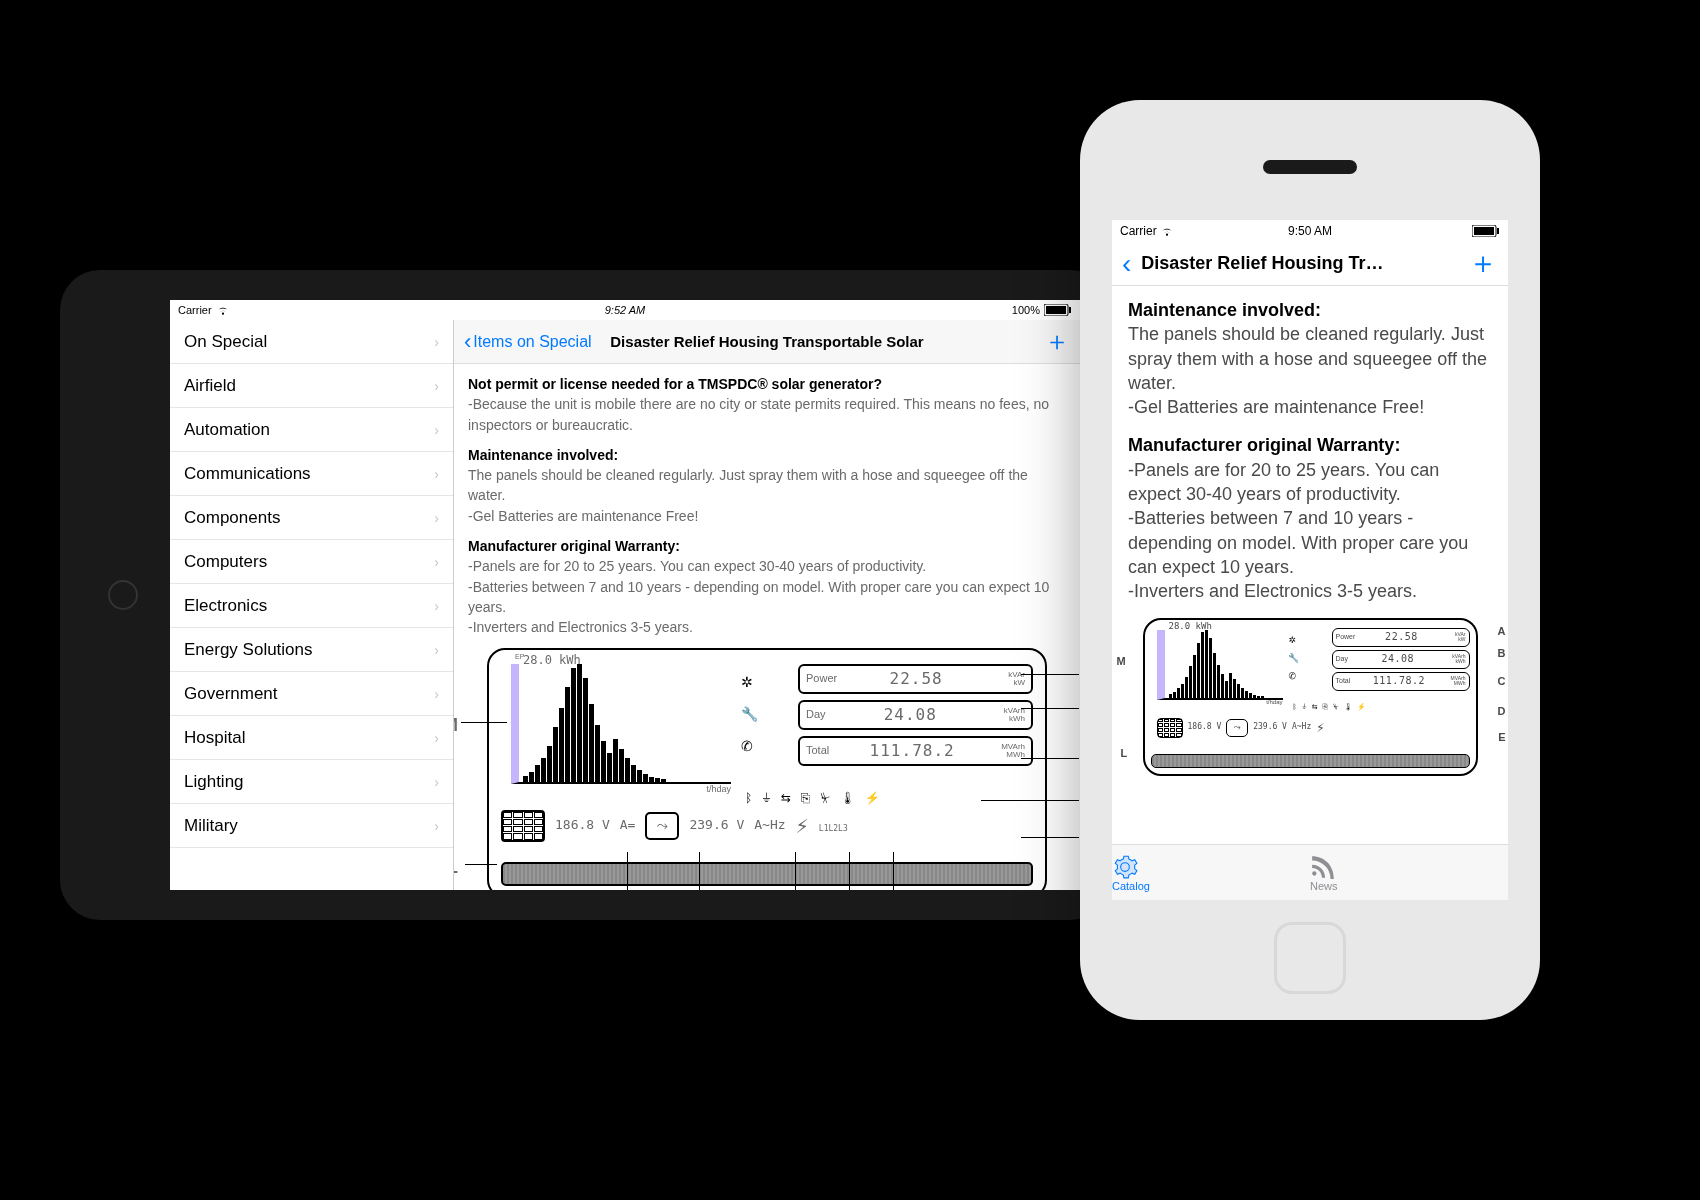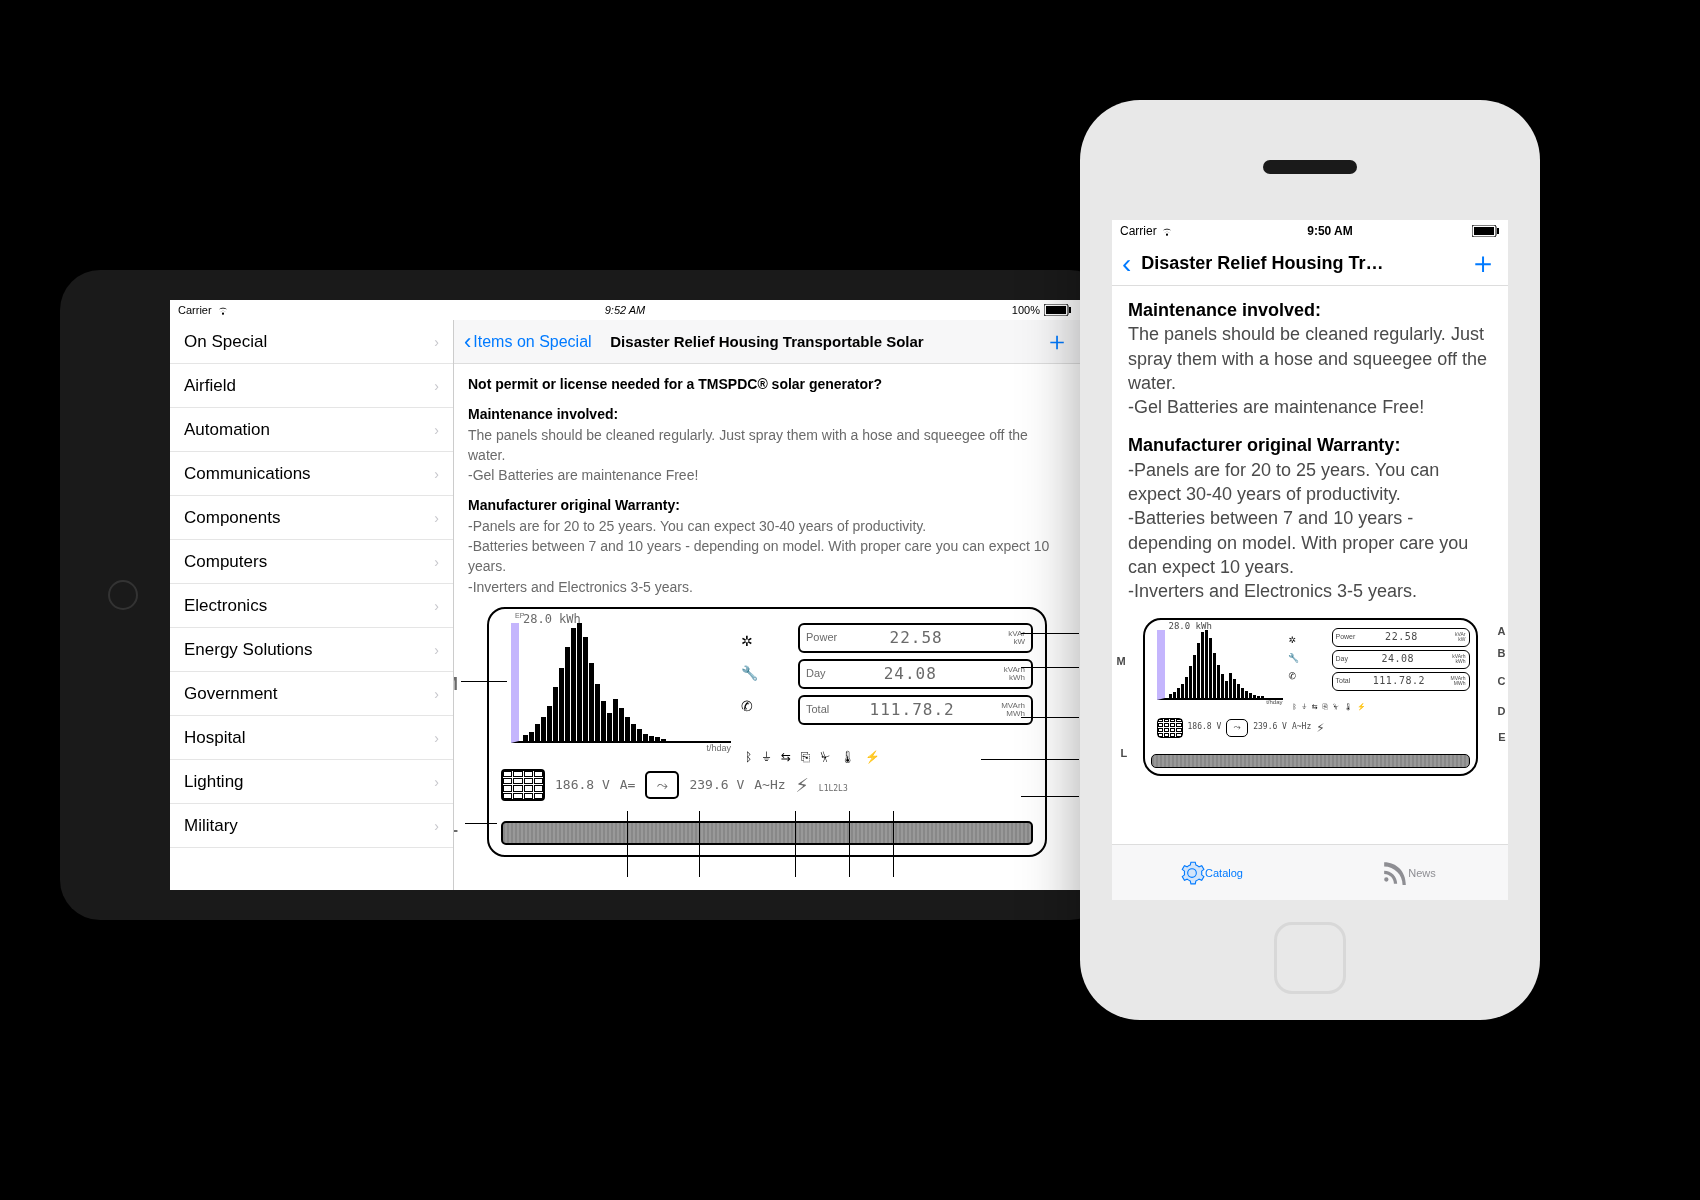--- a/index.html
+++ b/index.html
@@ -300,22 +300,21 @@
     height:22px;
     font-size:12px;
     display:flex;
     align-items:center;
     justify-content:space-between;
     padding:0 8px;
     position:relative;
   }
   .phone-statusbar .sb-time {
     position:absolute; left:50%; transform:translateX(-50%);
-    font-weight:700;
-    margin-left:20px;
+    font-weight:400;
   }
   .phone-nav {
     height:44px;
     border-bottom:1px solid #ddd;
     display:flex;
     align-items:center;
     padding:0 10px;
     position:relative;
   }
   .phone-nav .back {
@@ -377,22 +376,21 @@
     position:absolute;
     left:0; right:0; bottom:0;
     height:56px;
     background:#f7f7f8;
     border-top:1px solid #ddd;
     display:flex;
   }
   .tab {
     flex:1;
     display:flex;
-    flex-direction:row;
-    align-items:center;
+    flex-direction:column;
     justify-content:center;
     font-size:11px;
     color:#8e8e93;
   }
   .tab.active { color:#007aff; }
 
   .wifi-svg { width:14px; height:11px; }
   .batt-svg { width:28px; height:12px; }
 </style>
 </head>
@@ -480,21 +478,21 @@
           <div class="back">
             <span style="font-size:22px;font-weight:300;line-height:1;">‹</span>
             <span>Items on Special</span>
           </div>
           <span class="page-title">Disaster Relief Housing Transportable Solar</span>
           <span class="add">＋</span>
         </div>
 
         <div class="detail-body">
           <p><strong>Not permit or license needed for a TMSPDC® solar generator?</strong><br>
-             </p>
+             <span>-Because the unit is mobile there are no city or state permits required. This means no fees, no inspectors or bureaucratic.</span></p>
           <p><strong>Maintenance involved:</strong><br>
              <span>The panels should be cleaned regularly. Just spray them with a hose and squeegee off the water.</span><br>
              <span>-Gel Batteries are maintenance Free!</span></p>
           <p><strong>Manufacturer original Warranty:</strong><br>
              <span>-Panels are for 20 to 25 years. You can expect 30-40 years of productivity.</span><br>
              <span>-Batteries between 7 and 10 years - depending on model. With proper care you can expect 10 years.</span><br>
              <span>-Inverters and Electronics 3-5 years.</span></p>
 
           <div class="diagram">
             <div class="diagram-box">

